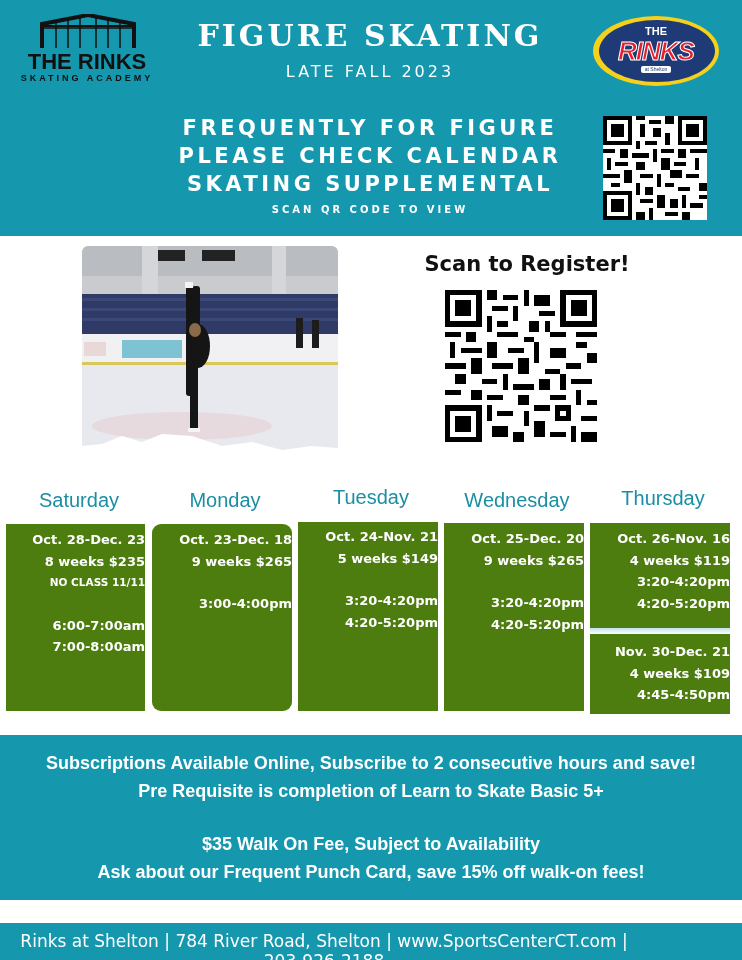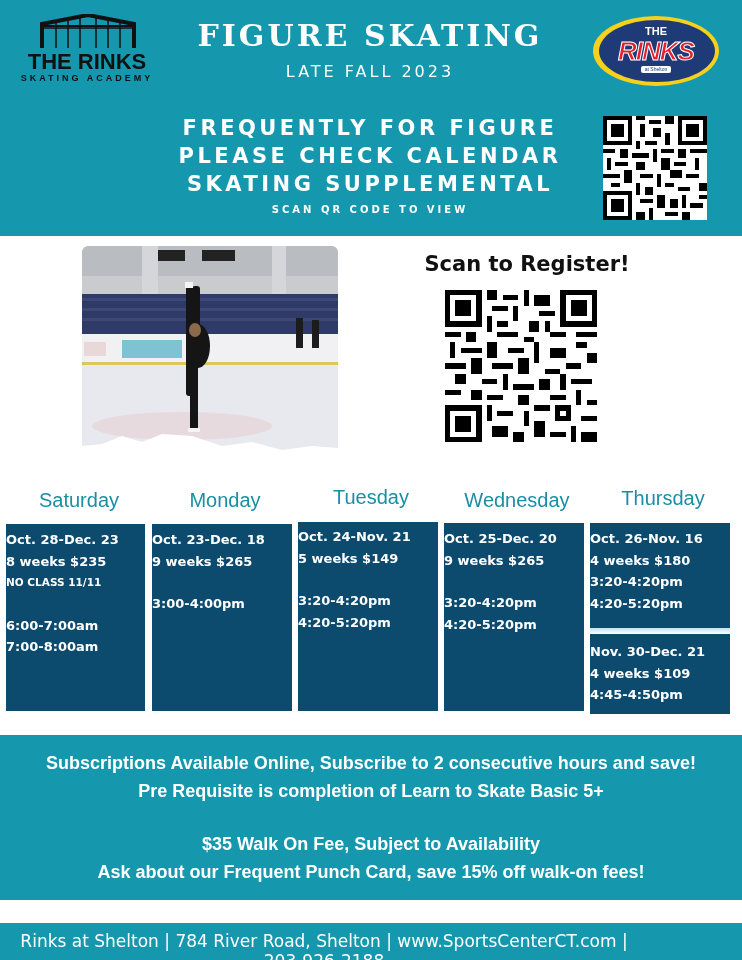--- a/index.html
+++ b/index.html
@@ -28,21 +28,21 @@
     .qr { background:#fff; }
     .qr svg { display:block; }
     #qr-top { left:603px; top:116px; width:104px; height:104px; }
     #qr-reg { left:445px; top:290px; width:152px; height:152px; }
     
     #photo { left:82px; top:246px; width:256px; height:218px; overflow:hidden; border-radius:6px 6px 0 0; }
     
     #scan-title { left:420px; top:252px; width:214px; text-align:center; font-size:21px; font-weight:bold; color:#111; font-family:"DejaVu Sans", sans-serif; }
     
     .day { top:486px; width:140px; text-align:center; font-size:20px; color:#1a8ea4; font-family:"Liberation Sans", sans-serif; }
-    .box { background:#0c4a6e; color:#fff; text-align:left; font-family:"DejaVu Sans", sans-serif; font-weight:bold; font-size:13px; line-height:21.5px; box-sizing:border-box; padding-top:5px; }
+    .box { background:#4d7c0f; color:#fff; text-align:right; font-family:"DejaVu Sans", sans-serif; font-weight:bold; font-size:13px; line-height:21.5px; box-sizing:border-box; padding-top:5px; }
     .box .small { font-size:10.5px; }
     .box .gap { height:21px; }
     
     #info-band { left:0; top:735px; width:742px; height:165px; }
     .info-line { left:0; width:742px; text-align:center; color:#fff; font-size:18px; font-weight:bold; }
     #footer-band { left:0; top:923px; width:742px; height:37px; }
     #footer-text { left:0; top:931px; width:622px; text-align:center; color:#fff; font-size:17px; font-family:"DejaVu Sans", sans-serif;padding-left:13px; }
   </style>
 </head>
 <body>
@@ -254,21 +254,21 @@
 
 <div class="abs box" style="left:6px;top:524px;width:139px;height:187px;">
   <div>Oct. 28-Dec. 23</div>
   <div>8 weeks $235</div>
   <div class="small">NO CLASS 11/11</div>
   <div class="gap"></div>
   <div>6:00-7:00am</div>
   <div>7:00-8:00am</div>
 </div>
 
-<div class="abs box" style="left:152px;top:524px;width:140px;height:187px;">
+<div class="abs box" style="left:152px;top:524px;width:140px;height:187px;border-radius:9px;">
   <div>Oct. 23-Dec. 18</div>
   <div>9 weeks $265</div>
   <div class="gap"></div>
   <div>3:00-4:00pm</div>
 </div>
 
 <div class="abs box" style="left:298px;top:522px;width:140px;height:189px;padding-top:4px;">
   <div>Oct. 24-Nov. 21</div>
   <div>5 weeks $149</div>
   <div class="gap"></div>
@@ -279,21 +279,21 @@
 <div class="abs box" style="left:444px;top:523px;width:140px;height:188px;">
   <div>Oct. 25-Dec. 20</div>
   <div>9 weeks $265</div>
   <div class="gap"></div>
   <div>3:20-4:20pm</div>
   <div>4:20-5:20pm</div>
 </div>
 
 <div class="abs box" style="left:590px;top:523px;width:140px;height:105px;">
   <div>Oct. 26-Nov. 16</div>
-  <div>4 weeks $180</div>
+  <div>4 weeks $119</div>
   <div>3:20-4:20pm</div>
   <div>4:20-5:20pm</div>
 </div>
 <div class="abs" style="left:590px;top:628px;width:140px;height:6px;background:linear-gradient(#bfe3ea,#ffffff);"></div>
 <div class="abs box" style="left:590px;top:634px;width:140px;height:80px;padding-top:7px;">
   <div>Nov. 30-Dec. 21</div>
   <div>4 weeks $109</div>
   <div>4:45-4:50pm</div>
 </div>
 

